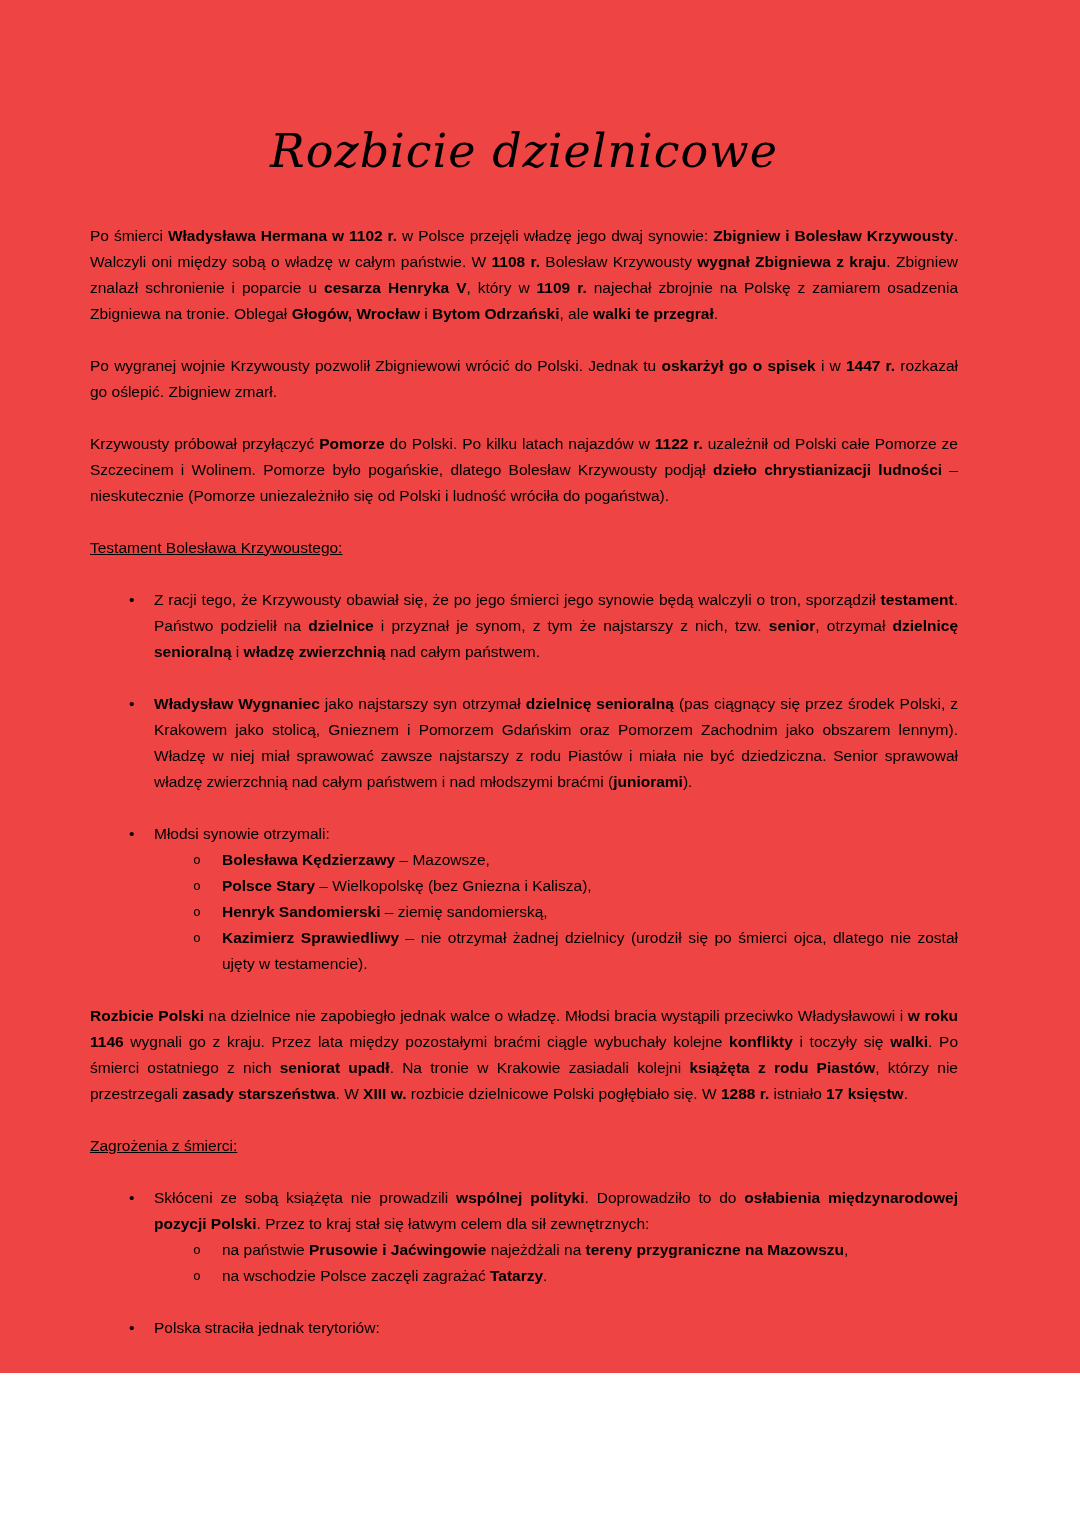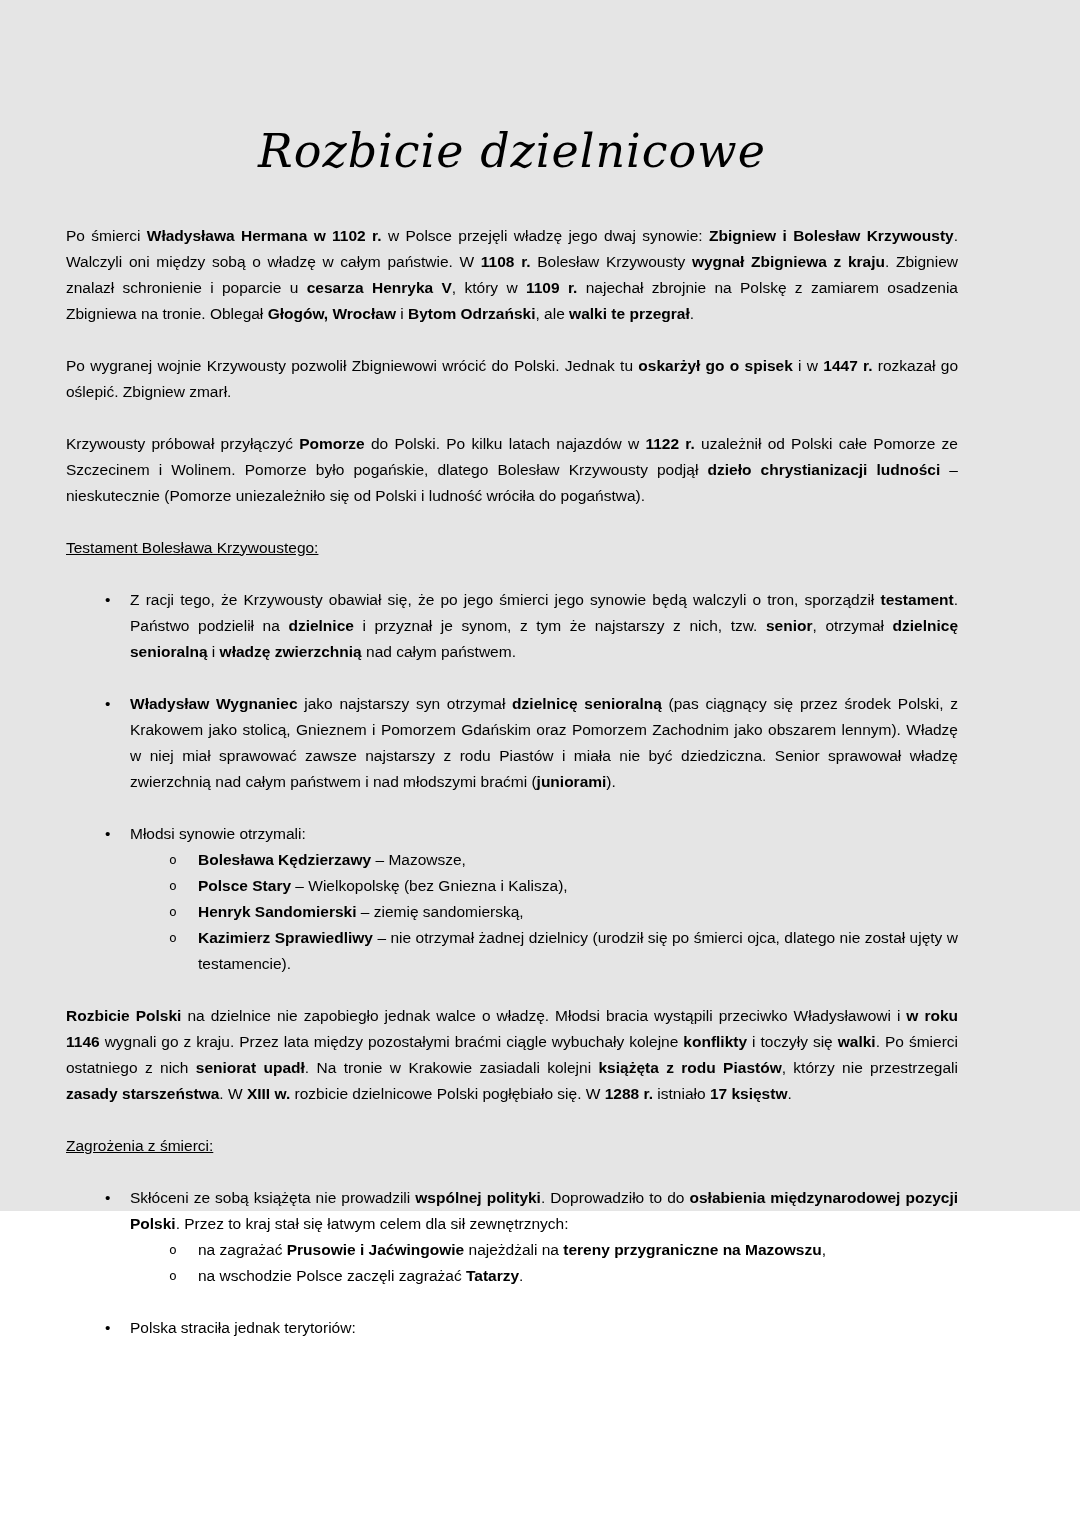--- a/index.html
+++ b/index.html
@@ -7,23 +7,23 @@
   body {
     width: 1080px;
     height: 1527px;
     overflow: hidden;
     font-family: "Liberation Sans", "DejaVu Sans", sans-serif;
     color: #000000;
     -webkit-font-smoothing: antialiased;
   }
   .page {
     width: 1080px;
-    height: 1211px;
-    padding: 126px 122px 0 66px;
-    background: #e5e5e5;
+    height: 1373px;
+    padding: 126px 122px 0 90px;
+    background: #ef4444;
   }
   .doc-title {
     text-align: center;
     font-family: "DejaVu Serif", serif;
     font-style: italic;
     font-weight: normal;
     font-size: 46px;
     line-height: 1.1;
     letter-spacing: 1px;
     margin-bottom: 46px;
@@ -108,21 +108,21 @@
   <p class="heading"><span class="u">Zagrożenia z śmierci:</span></p>
 
   <div class="li li-l1 has-sub">
     <span class="marker">•</span>
     <div class="text"><span>Skłóceni ze sobą książęta nie prowadzili </span><b>wspólnej polityki</b><span>. Doprowadziło to do </span><b>osłabienia międzynarodowej pozycji Polski</b><span>. Przez to kraj stał się łatwym celem dla sił zewnętrznych:</span></div>
   </div>
 
   <div class="sublist">
     <div class="li li-l2">
       <span class="marker">o</span>
-      <div class="text"><span>na zagrażać </span><b>Prusowie i Jaćwingowie</b><span> najeżdżali na </span><b>tereny przygraniczne na Mazowszu</b><span>,</span></div>
+      <div class="text"><span>na państwie </span><b>Prusowie i Jaćwingowie</b><span> najeżdżali na </span><b>tereny przygraniczne na Mazowszu</b><span>,</span></div>
     </div>
     <div class="li li-l2">
       <span class="marker">o</span>
       <div class="text"><span>na wschodzie Polsce zaczęli zagrażać </span><b>Tatarzy</b><span>.</span></div>
     </div>
   </div>
 
   <div class="li li-l1 gap-lg">
     <span class="marker">•</span>
     <div class="text"><span>Polska straciła jednak terytoriów:</span></div>

